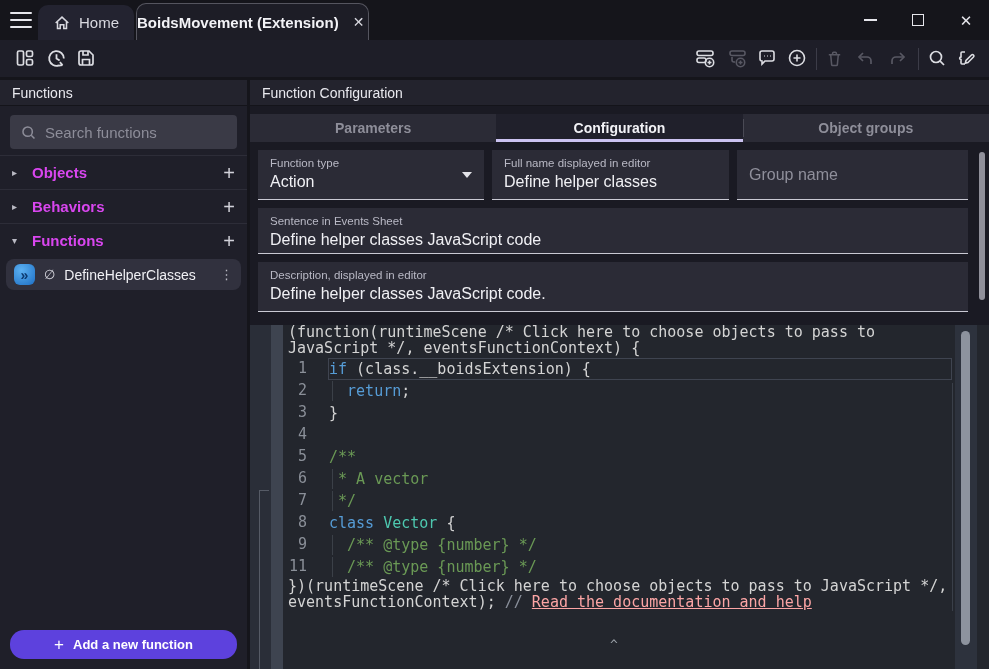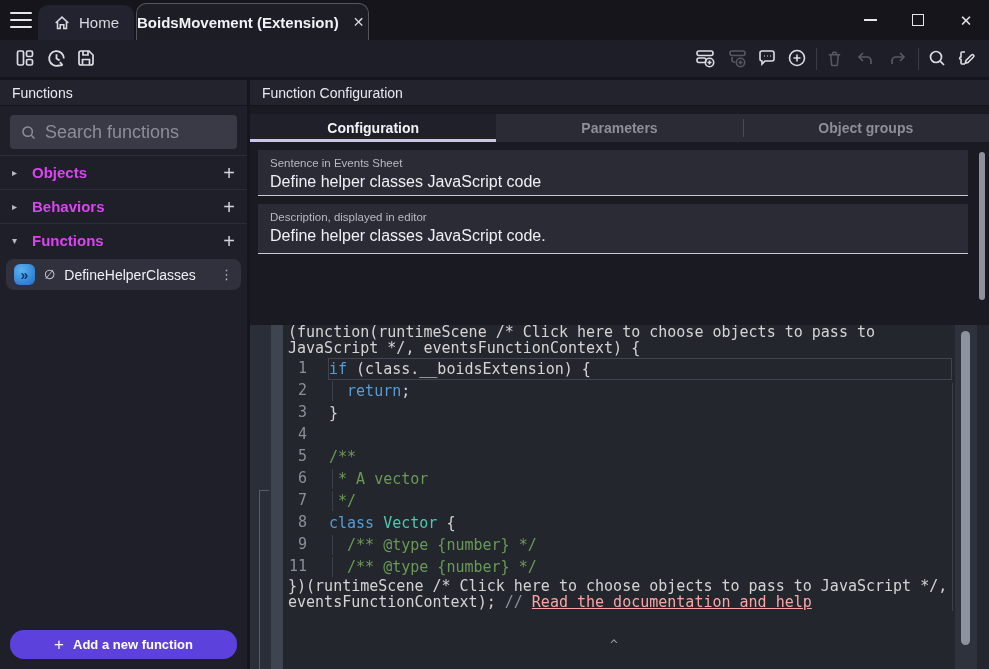--- a/index.html
+++ b/index.html
@@ -38,21 +38,21 @@
     display:flex; align-items:center; justify-content:center; gap:9px; color:#fff; font-weight:bold; font-size:14px; cursor:pointer; }
 
   
   #sidebar { left:0; top:80px; width:247px; height:589px; background:#1f1f29; }
   #main { left:250px; top:80px; width:739px; height:589px; background:#1a1a23; }
   .panel-header { height:26px; background:#23232d; border-bottom:1px solid #14141a; display:flex; align-items:center;
     padding:0 12px; color:#e9e9ef; font-size:14px; }
 
   
   #search-box { margin:9px 10px 6px 10px; height:34px; background:#3a3a46; border-radius:4px; display:flex; align-items:center; padding:0 10px; gap:8px; }
-  #search-box input { flex:1; background:transparent; border:none; outline:none; color:#e8e8ee; font-size:18px; font-family:"Liberation Sans",sans-serif; }
+  #search-box input { flex:1; background:transparent; border:none; outline:none; color:#e8e8ee; font-size:15px; font-family:"Liberation Sans",sans-serif; }
   #search-box input::placeholder { color:#8d8d99; }
   .section-row { height:34px; border-top:1px solid #2d2d38; display:flex; align-items:center; padding:0 12px; gap:10px; cursor:pointer; }
   .section-row .arrow { color:#b9b9c3; font-size:10px; width:10px; }
   .section-row .sec-label { flex:1; color:#d946ef; font-weight:bold; font-size:15px; }
   .section-row .plus { color:#d2d2da; font-size:20px; font-weight:300; line-height:20px; cursor:pointer; }
   #fn-item { margin:2px 6px; height:31px; background:#31313e; border-radius:8px; display:flex; align-items:center; padding:0 8px; gap:9px; cursor:pointer; }
   .fn-badge { width:21px; height:21px; border-radius:6px; background:radial-gradient(circle at 35% 30%, #5cb1f2, #1e6fc4);
     display:flex; align-items:center; justify-content:center; color:#0c3a70; font-weight:bold; font-size:14px; }
   .fn-async { color:#d6d6de; font-size:13px; }
   .fn-label { flex:1; color:#f0f0f4; font-size:14px; }
@@ -293,33 +293,47 @@
       <span>Add a new function</span>
     </div>
   </div>
 
   <div id="main" class="abs">
     <div class="panel-header">
       <span>Function Configuration</span>
     </div>
 
     <div id="cfg-tabs">
+      <div class="cfg-tab">
+        <span>Parameters</span>
+      </div>
       <div class="cfg-tab active">
         <span>Configuration</span>
-      </div>
-      <div class="cfg-tab">
-        <span>Parameters</span>
       </div>
       <div class="cfg-tab">
         <div class="tabdiv"></div>
         <span>Object groups</span>
       </div>
     </div>
 
     <div id="cfg-body">
+      <div class="frow">
+        <div class="ffield" id="f-type">
+          <div class="flabel">Function type</div>
+          <div class="fvalue">Action</div>
+          <div class="caret-down"></div>
+        </div>
+        <div class="ffield" id="f-fullname">
+          <div class="flabel">Full name displayed in editor</div>
+          <div class="fvalue">Define helper classes</div>
+        </div>
+        <div class="ffield" id="f-group">
+          <input type="text" placeholder="Group name" style="">
+        </div>
+      </div>
       <div class="frow">
         <div class="ffield fwide" style="height:46px">
           <div class="flabel">Sentence in Events Sheet</div>
           <div class="fvalue">Define helper classes JavaScript code</div>
         </div>
       </div>
       <div class="frow">
         <div class="ffield fwide">
           <div class="flabel">Description, displayed in editor</div>
           <div class="fvalue">Define helper classes JavaScript code.</div>

